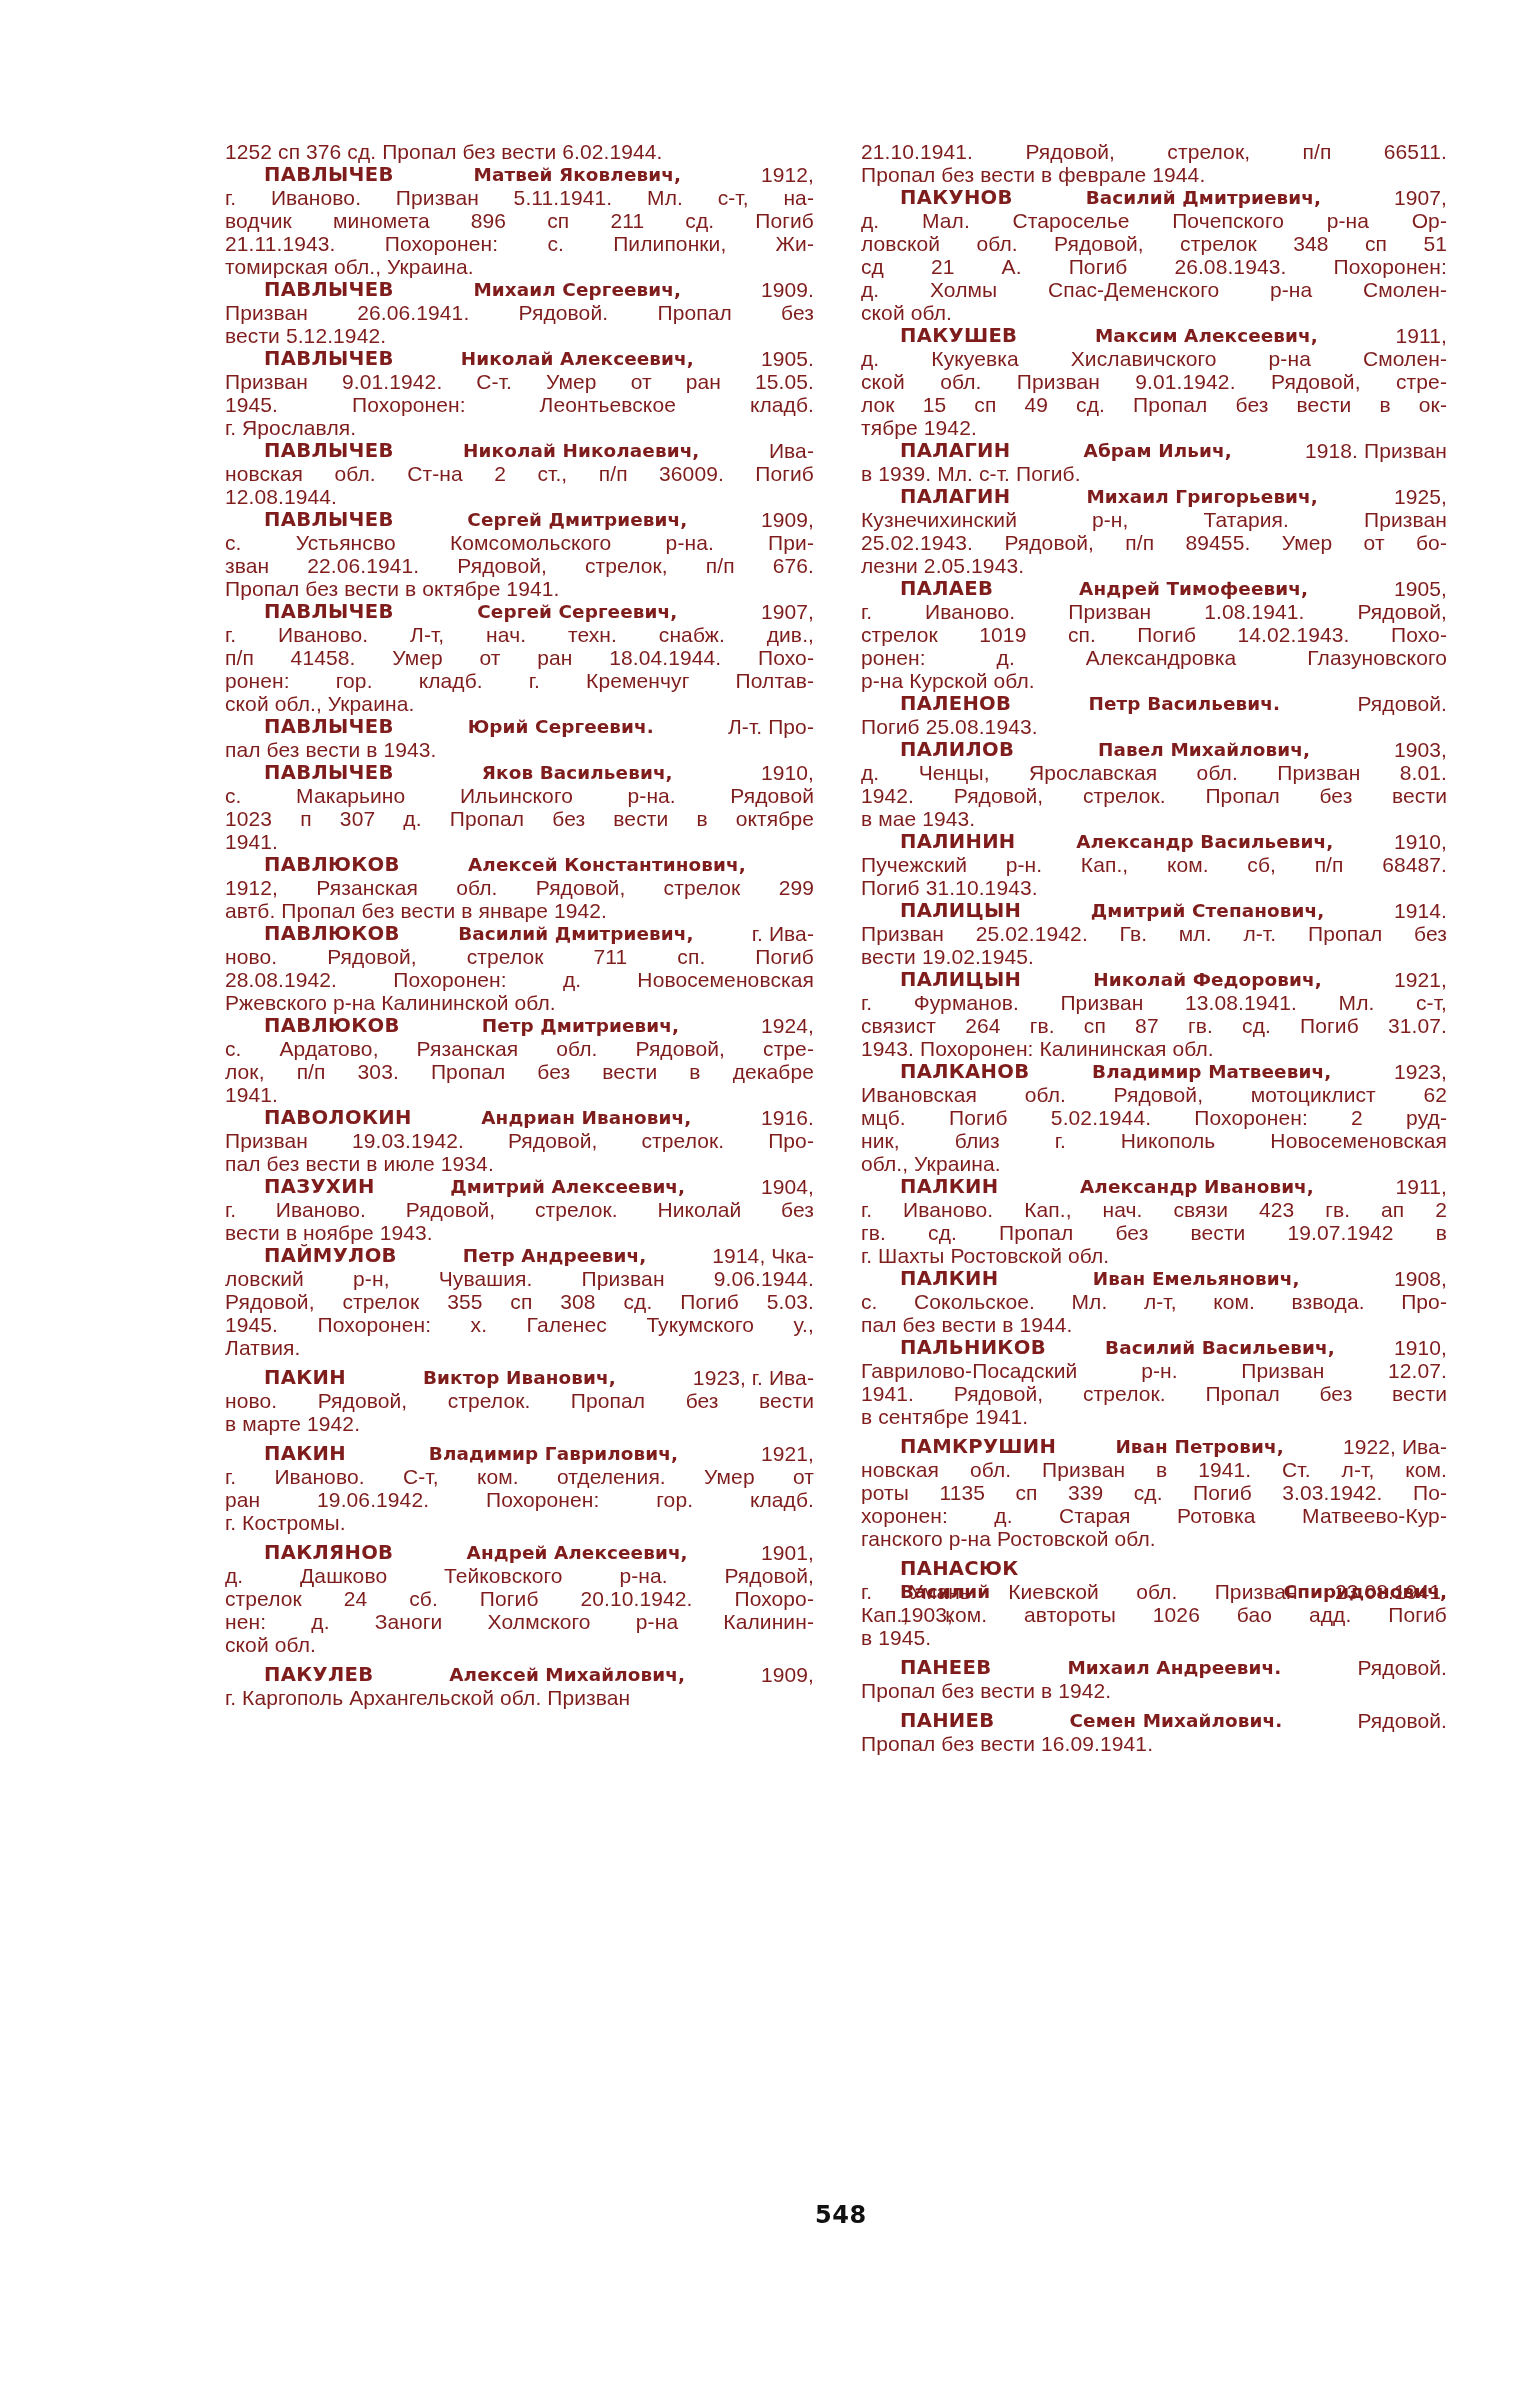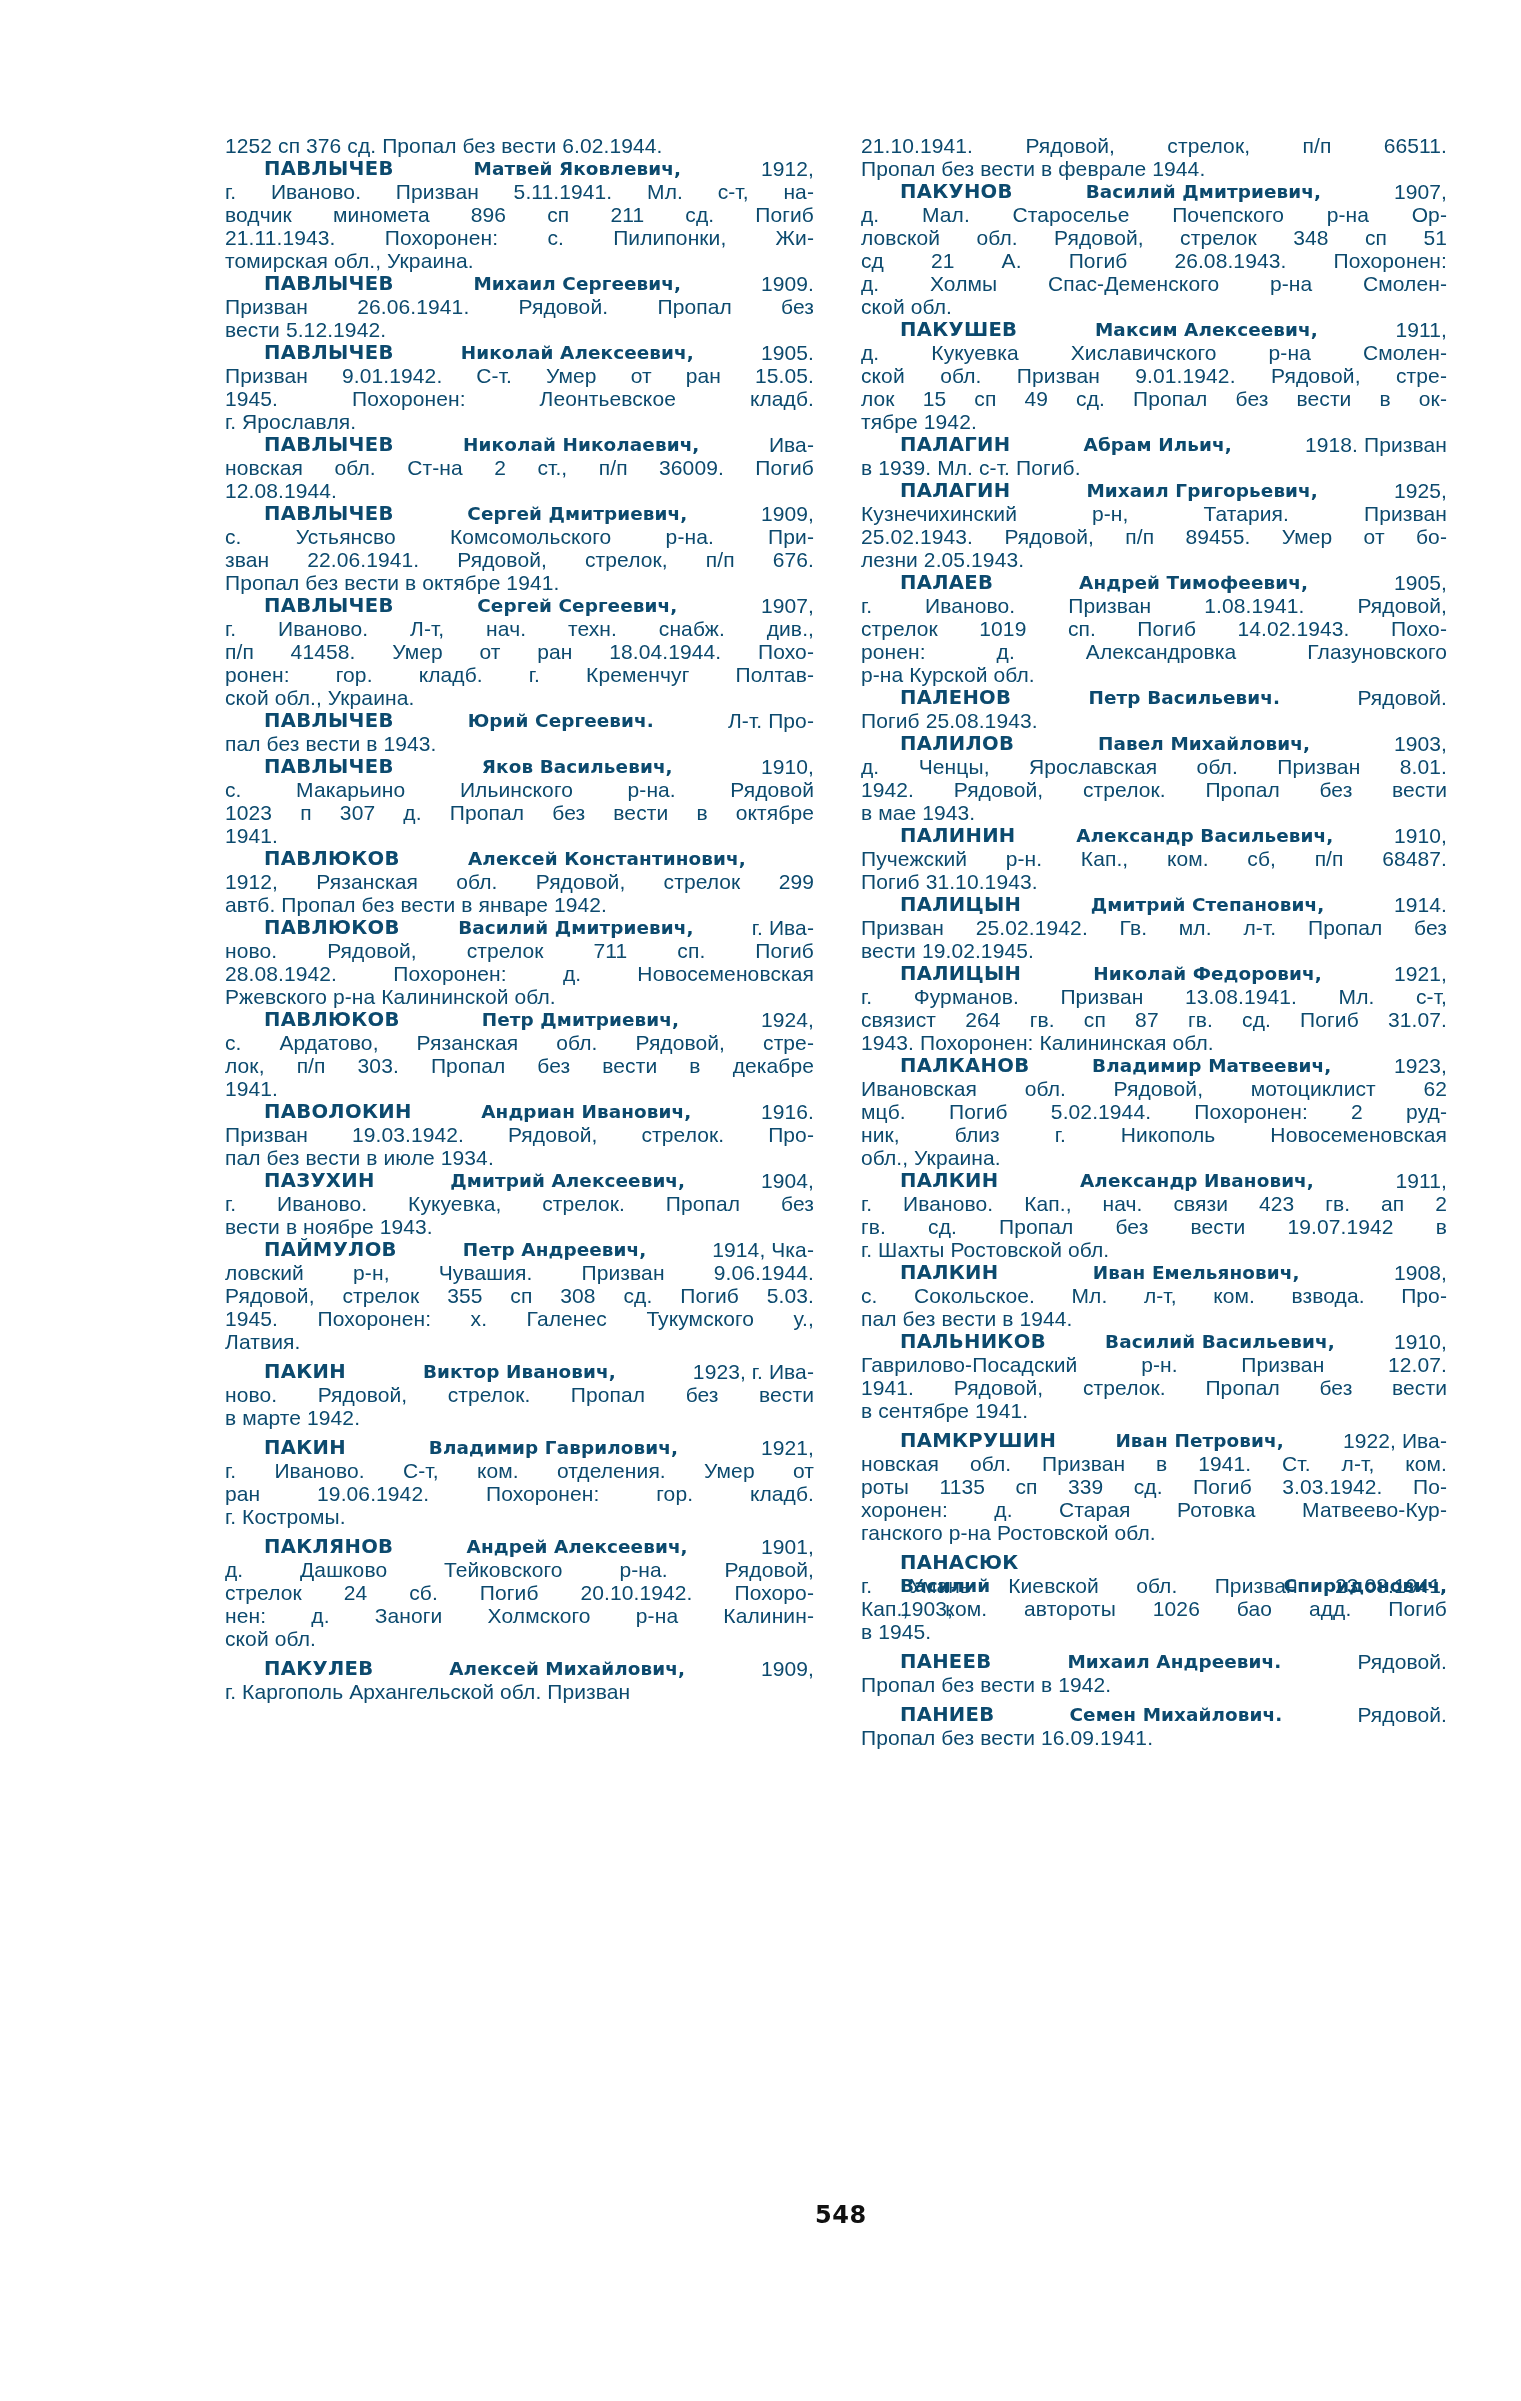--- a/index.html
+++ b/index.html
@@ -1,18 +1,18 @@
 <!DOCTYPE html>
 <html style="font-size:9.5px"><head>
 <meta charset="utf-8">
 <style>
   html, body { margin: 0; padding: 0; background: #ffffff; }
   body { width: 1521px; height: 2401px; position: relative; overflow: hidden; }
   .page { position: absolute; left: 0; top: 0; width: 1521px; height: 2401px; background: #fff; }
-  .col { position: absolute; top: 134px; color: #0c4a6e; font-family: "Liberation Sans", "DejaVu Sans", sans-serif; font-size: 21px; line-height: 23px; letter-spacing: 0.1px; }
+  .col { position: absolute; top: 140px; color: #7f1d1d; font-family: "Liberation Sans", "DejaVu Sans", sans-serif; font-size: 21px; line-height: 23px; letter-spacing: 0.1px; }
   .col-left { left: 225px; width: 589px; }
   .col-right { left: 861px; width: 586px; }
   .entry { margin: 0; padding: 0; }
   .entry.gap-lg { margin-top: 7.1px; }
   .line { display: block; text-align: justify; text-align-last: justify; white-space: nowrap; height: 23px; overflow: visible; }
   .line.last { text-align-last: left; }
   .line.first { padding-left: 39px; }
   .surname { font-family: "DejaVu Sans", "Liberation Sans", sans-serif; font-weight: bold; font-size: 19.6px; letter-spacing: 0.3px; }
   .given { font-family: "DejaVu Sans", "Liberation Sans", sans-serif; font-weight: bold; font-size: 18.4px; }
   .page-number { position: absolute; left: 815px; top: 2201px; font-family: "DejaVu Sans", sans-serif; font-weight: bold; font-size: 24px; color: #111; letter-spacing: 0.6px; }
@@ -140,21 +140,21 @@
         </span>
         <span class="line" style="text-align-last: justify;">Призван 19.03.1942. Рядовой, стрелок. Про-</span>
         <span class="line last">пал без вести в июле 1934.</span>
       </div>
       <div class="entry">
         <span class="line first" style="display: flex; justify-content: space-between;">
           <span class="surname">ПАЗУХИН</span> 
           <span class="given">Дмитрий Алексеевич,</span> 
           <span>1904,</span>
         </span>
-        <span class="line" style="text-align-last: justify;">г. Иваново. Кукуевка, стрелок. Пропал без</span>
+        <span class="line" style="text-align-last: justify;">г. Иваново. Рядовой, стрелок. Николай без</span>
         <span class="line last">вести в ноябре 1943.</span>
       </div>
       <div class="entry">
         <span class="line first" style="display: flex; justify-content: space-between;">
           <span class="surname">ПАЙМУЛОВ</span> 
           <span class="given">Петр Андреевич,</span> 
           <span>1914, Чка-</span>
         </span>
         <span class="line" style="text-align-last: justify;">ловский р-н, Чувашия. Призван 9.06.1944.</span>
         <span class="line" style="text-align-last: justify;">Рядовой, стрелок 355 сп 308 сд. Погиб 5.03.</span>

